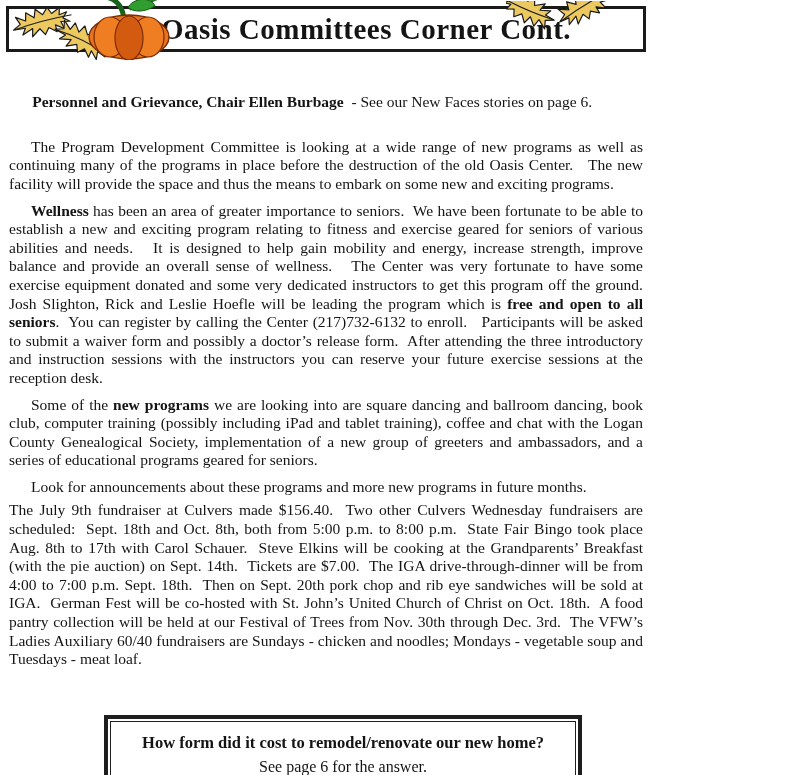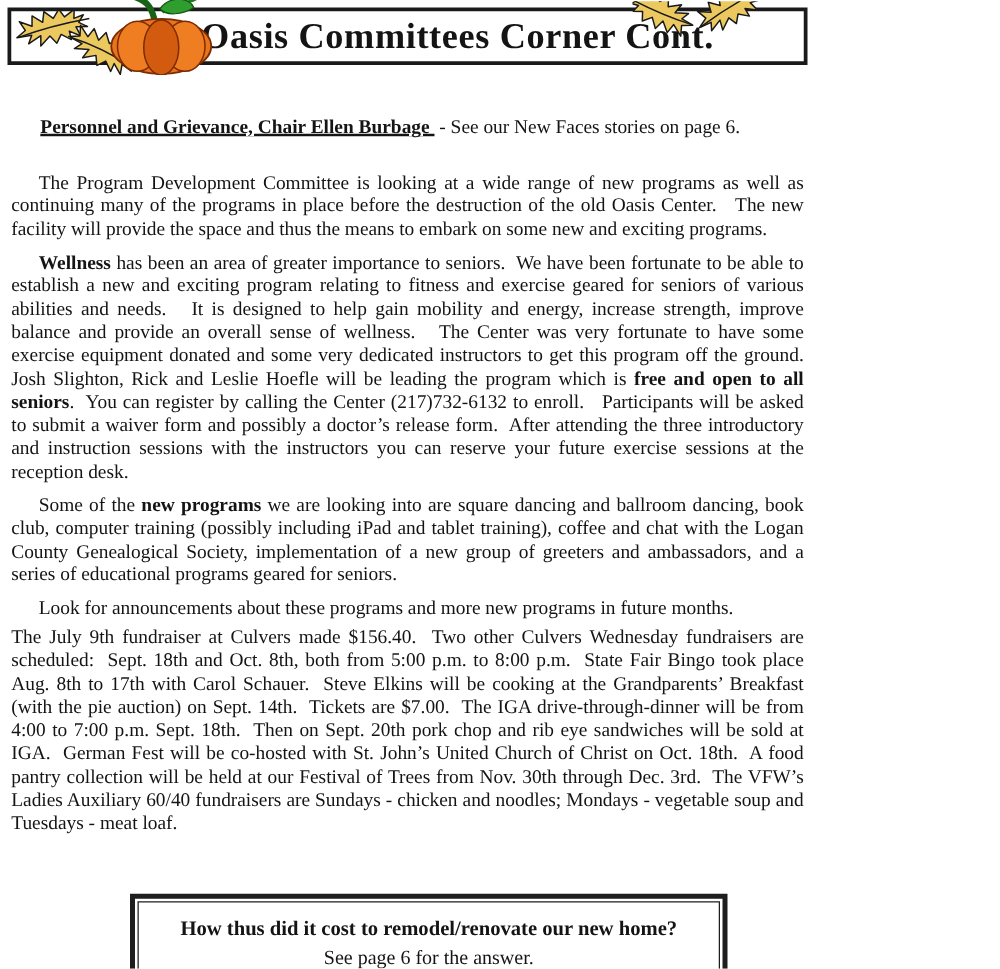--- a/index.html
+++ b/index.html
@@ -26,21 +26,20 @@
   .banner-art-left{position:absolute;left:0px;top:-6px;width:178px;height:66px;pointer-events:none;}
   .banner-art-right{position:absolute;right:42px;top:1px;width:104px;height:40px;pointer-events:none;}
   
   .content{position:absolute;left:0;top:52px;right:0;padding:0 9px;}
   .doc-line{white-space:pre-wrap;font-size:15.5px;line-height:18.6px;}
   .personnel-line{margin-top:22px;}
   .section-heading{
     font-weight:bold;font-size:15.5px;line-height:18.6px;
   }
   .section-heading .u{
-    text-decoration:underline;
     text-decoration-thickness:1.5px;
     white-space:pre-wrap;
   }
   .heading-program{margin-top:27px;}
   .heading-ways{margin-top:16px;}
   p.doc-para{
     margin:8px 0 0 0;
     font-size:15.5px;line-height:18.6px;
     text-align:justify;
     white-space:pre-wrap;
@@ -127,19 +126,19 @@
 
     <p class="doc-para indent"><span>Some of the </span><span class="b">new programs</span><span> we are looking into are square dancing and ballroom dancing, book club, computer training (possibly including iPad and tablet training), coffee and chat with the Logan County Genealogical Society, implementation of a new group of greeters and ambassadors, and a series of educational programs geared for seniors.</span></p>
 
     <p class="doc-para indent"><span>Look for announcements about these programs and more new programs in future months.</span></p>
 
 
     <p class="doc-para" style="margin-top:5px;"><span>The July 9th fundraiser at Culvers made $156.40.  Two other Culvers Wednesday fundraisers are scheduled:  Sept. 18th and Oct. 8th, both from 5:00 p.m. to 8:00 p.m.  State Fair Bingo took place Aug. 8th to 17th with Carol Schauer.  Steve Elkins will be cooking at the Grandparents’ Breakfast (with the pie auction) on Sept. 14th.  Tickets are $7.00.  The IGA drive-through-dinner will be from 4:00 to 7:00 p.m. Sept. 18th.  Then on Sept. 20th pork chop and rib eye sandwiches will be sold at IGA.  German Fest will be co-hosted with St. John’s United Church of Christ on Oct. 18th.  A food pantry collection will be held at our Festival of Trees from Nov. 30th through Dec. 3rd.  The VFW’s Ladies Auxiliary 60/40 fundraisers are Sundays - chicken and noodles; Mondays - vegetable soup and Tuesdays - meat loaf.</span></p>
 
     <div class="trivia-outer">
       <div class="trivia-inner">
-        <div class="trivia-question">How thus did it cost to remodel/renovate our new home?</div>
+        <div class="trivia-question">How form did it cost to remodel/renovate our new home?</div>
         <div class="trivia-answer">See page 6 for the answer.</div>
       </div>
     </div>
 
   </div>
 </div>
 
 </body></html>

